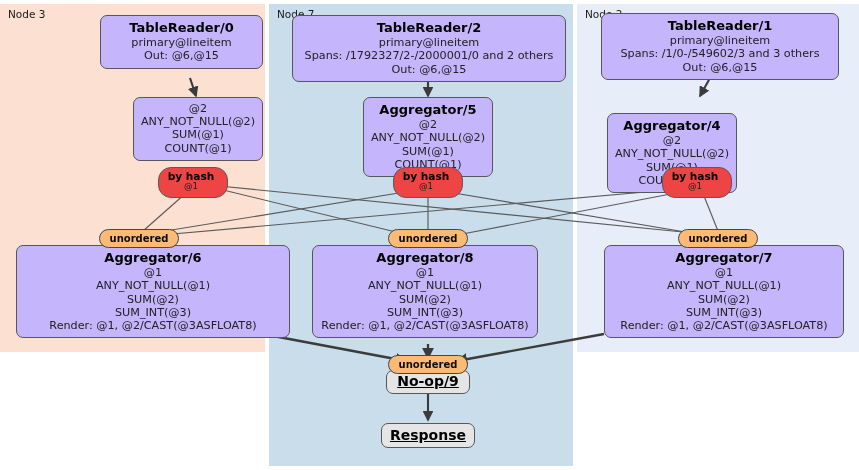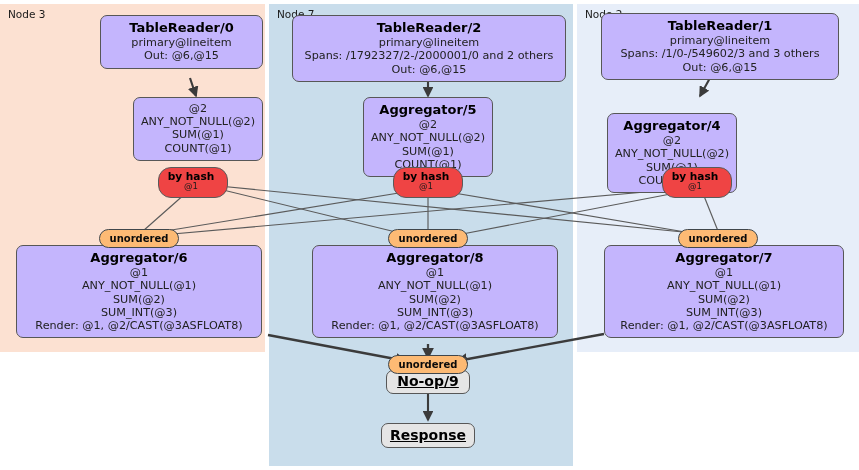--- a/index.html
+++ b/index.html
@@ -238,30 +238,30 @@
   <div class="pill-unordered" style="left:99px; top:229px; width:80px; height:19px;">
     <span>unordered</span>
   </div>
   <div class="pill-unordered" style="left:388px; top:229px; width:80px; height:19px;">
     <span>unordered</span>
   </div>
   <div class="pill-unordered" style="left:678px; top:229px; width:80px; height:19px;">
     <span>unordered</span>
   </div>
 
-  <div class="proc-box" style="left:16px; top:245px; width:246px;">
+  <div class="proc-box" style="left:16px; top:245px; width:274px;">
     <div class="proc-title">Aggregator/6</div>
     <div class="proc-line">@1</div>
     <div class="proc-line">ANY_NOT_NULL(@1)</div>
     <div class="proc-line">SUM(@2)</div>
     <div class="proc-line">SUM_INT(@3)</div>
     <div class="proc-line">Render: @1, @2/CAST(@3ASFLOAT8)</div>
   </div>
 
-  <div class="proc-box" style="left:312px; top:245px; width:246px;">
+  <div class="proc-box" style="left:312px; top:245px; width:226px;">
     <div class="proc-title">Aggregator/8</div>
     <div class="proc-line">@1</div>
     <div class="proc-line">ANY_NOT_NULL(@1)</div>
     <div class="proc-line">SUM(@2)</div>
     <div class="proc-line">SUM_INT(@3)</div>
     <div class="proc-line">Render: @1, @2/CAST(@3ASFLOAT8)</div>
   </div>
 
   <div class="proc-box" style="left:604px; top:245px; width:240px;">
     <div class="proc-title">Aggregator/7</div>

